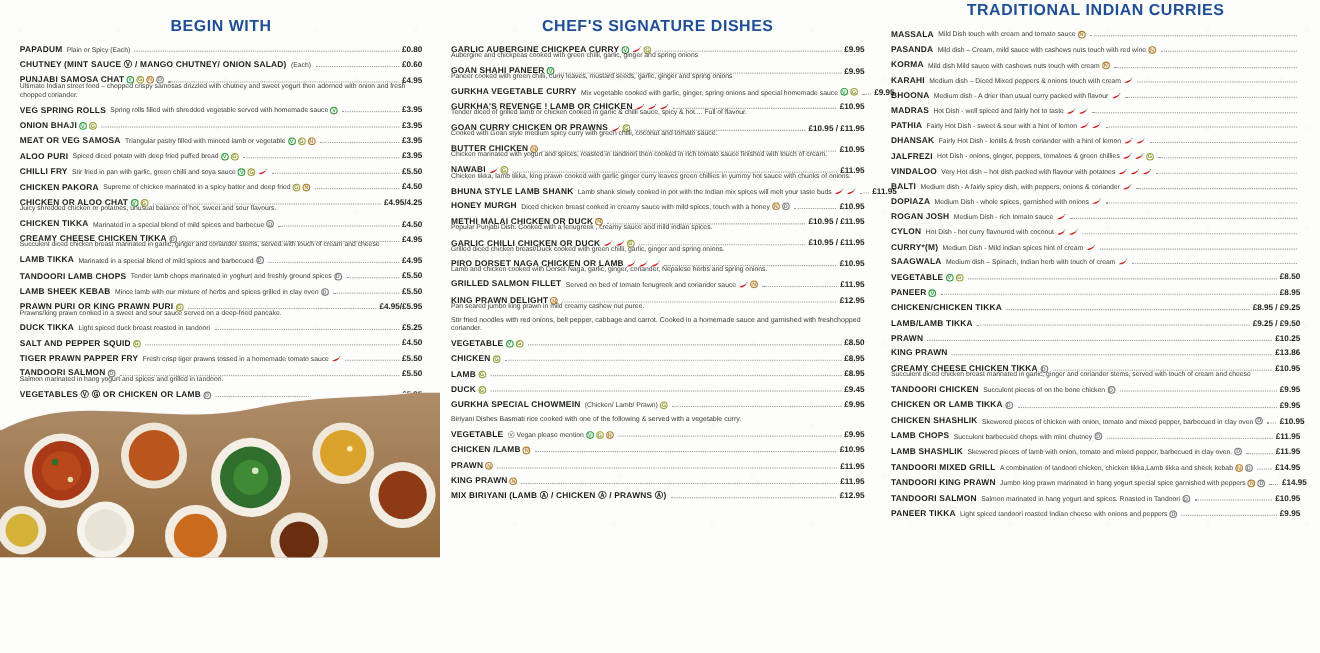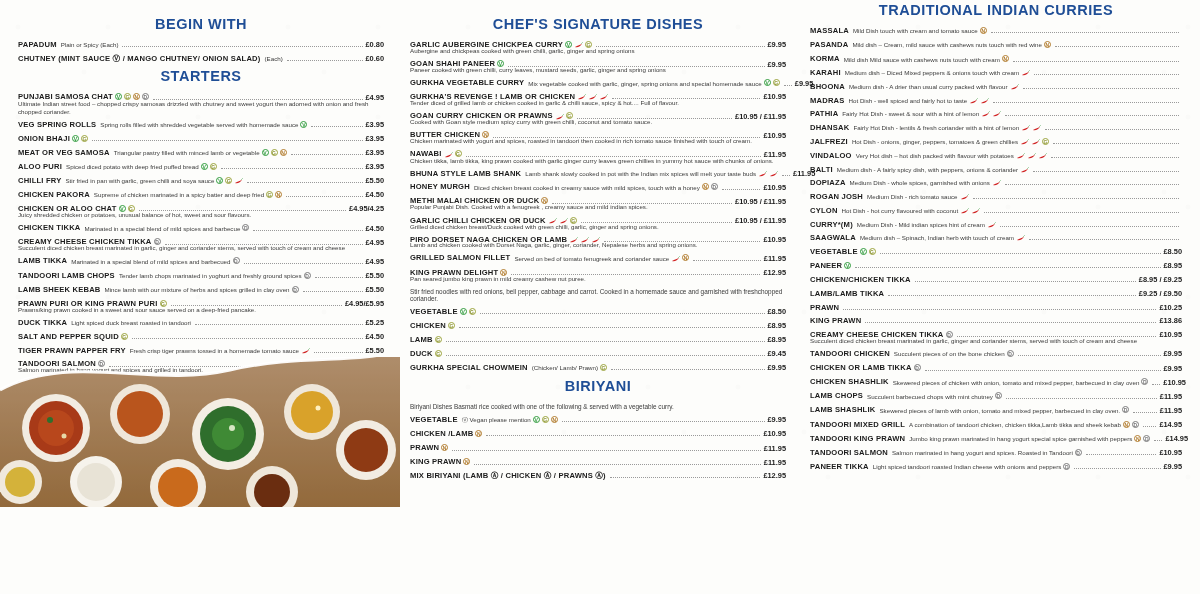--- a/index.html
+++ b/index.html
@@ -98,21 +98,20 @@
         </div>
         <div class="item">
           <div class="row">
             <span class="nm">CHUTNEY (MINT SAUCE ⓥ / MANGO CHUTNEY/ ONION SALAD)<span class="desc">(Each)</span></span>
             <span class="dots"></span>
             <span class="pr">£0.60</span>
           </div>
         </div>
       </div>
 
-    <h2 class="section">STARTERS</h2>
     <div id="list-starters">
         <div class="item">
           <div class="row">
             <span class="nm">PUNJABI SAMOSA CHAT<span class="ic"><span class="badge v">V</span></span><span class="ic"><span class="badge g">G</span></span><span class="ic"><span class="badge n">N</span></span><span class="ic"><span class="badge d">D</span></span></span>
             <span class="dots"></span>
             <span class="pr">£4.95</span>
           </div>
           <div class="sub">Ultimate Indian street food – chopped crispy samosas drizzled with chutney and sweet yogurt then adorned with onion and fresh chopped coriander.</div>
         </div>
         <div class="item">
@@ -486,21 +485,20 @@
         </div>
         <div class="item">
           <div class="row">
             <span class="nm">GURKHA SPECIAL CHOWMEIN<span class="desc">(Chicken/ Lamb/ Prawn)</span><span class="ic"><span class="badge g">G</span></span></span>
             <span class="dots"></span>
             <span class="pr">£9.95</span>
           </div>
         </div>
       </div>
 
-    <h2 class="section">BIRIYANI</h2>
     <div class="note">Biriyani Dishes Basmati rice cooked with one of the following &amp; served with a vegetable curry.</div>
     <div id="list-biriyani">
         <div class="item">
           <div class="row">
             <span class="nm">VEGETABLE<span class="desc">ⓥ Vegan please mention</span><span class="ic"><span class="badge v">V</span></span><span class="ic"><span class="badge g">G</span></span><span class="ic"><span class="badge n">N</span></span></span>
             <span class="dots"></span>
             <span class="pr">£9.95</span>
           </div>
         </div>
         <div class="item">

